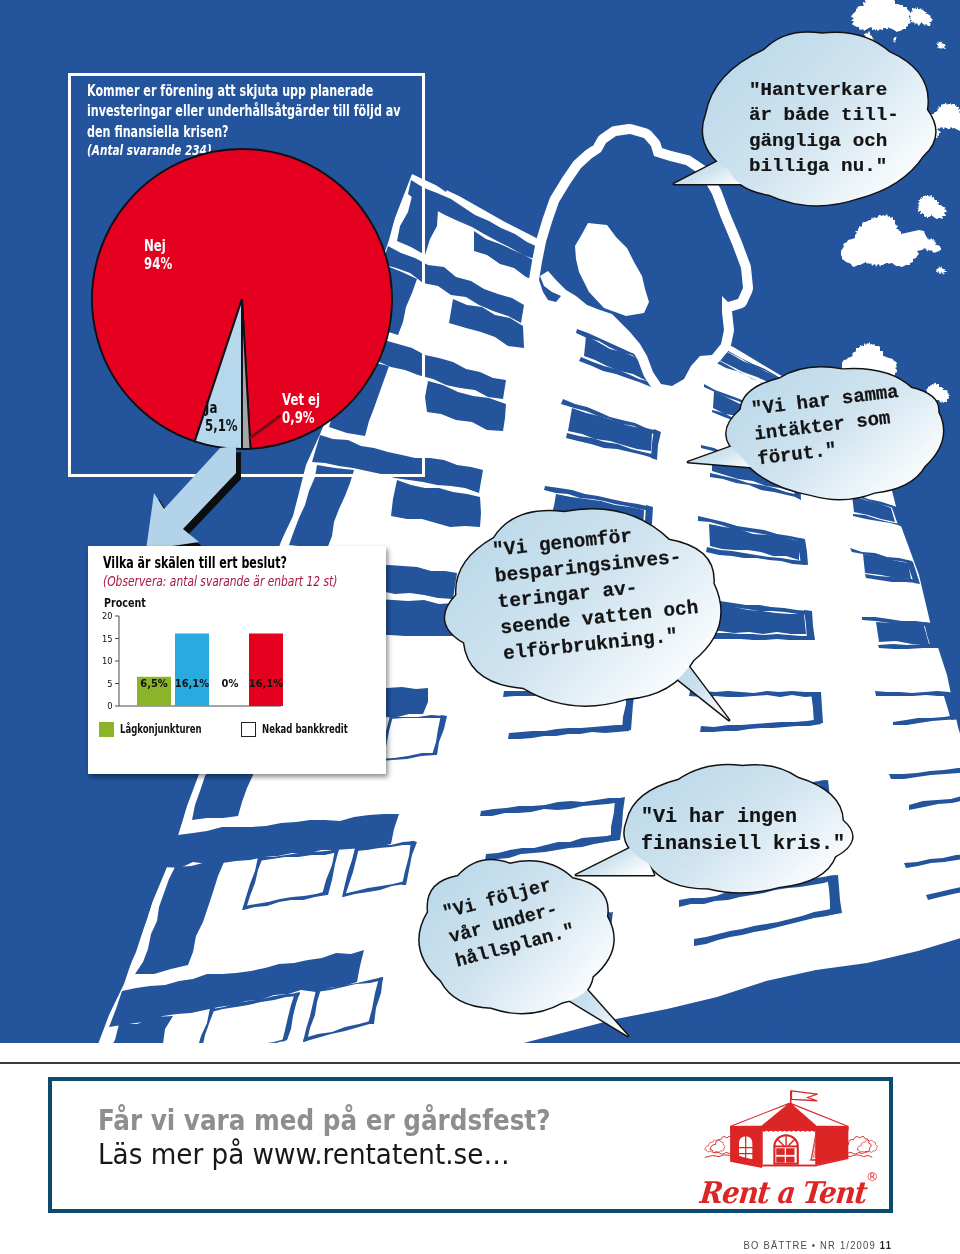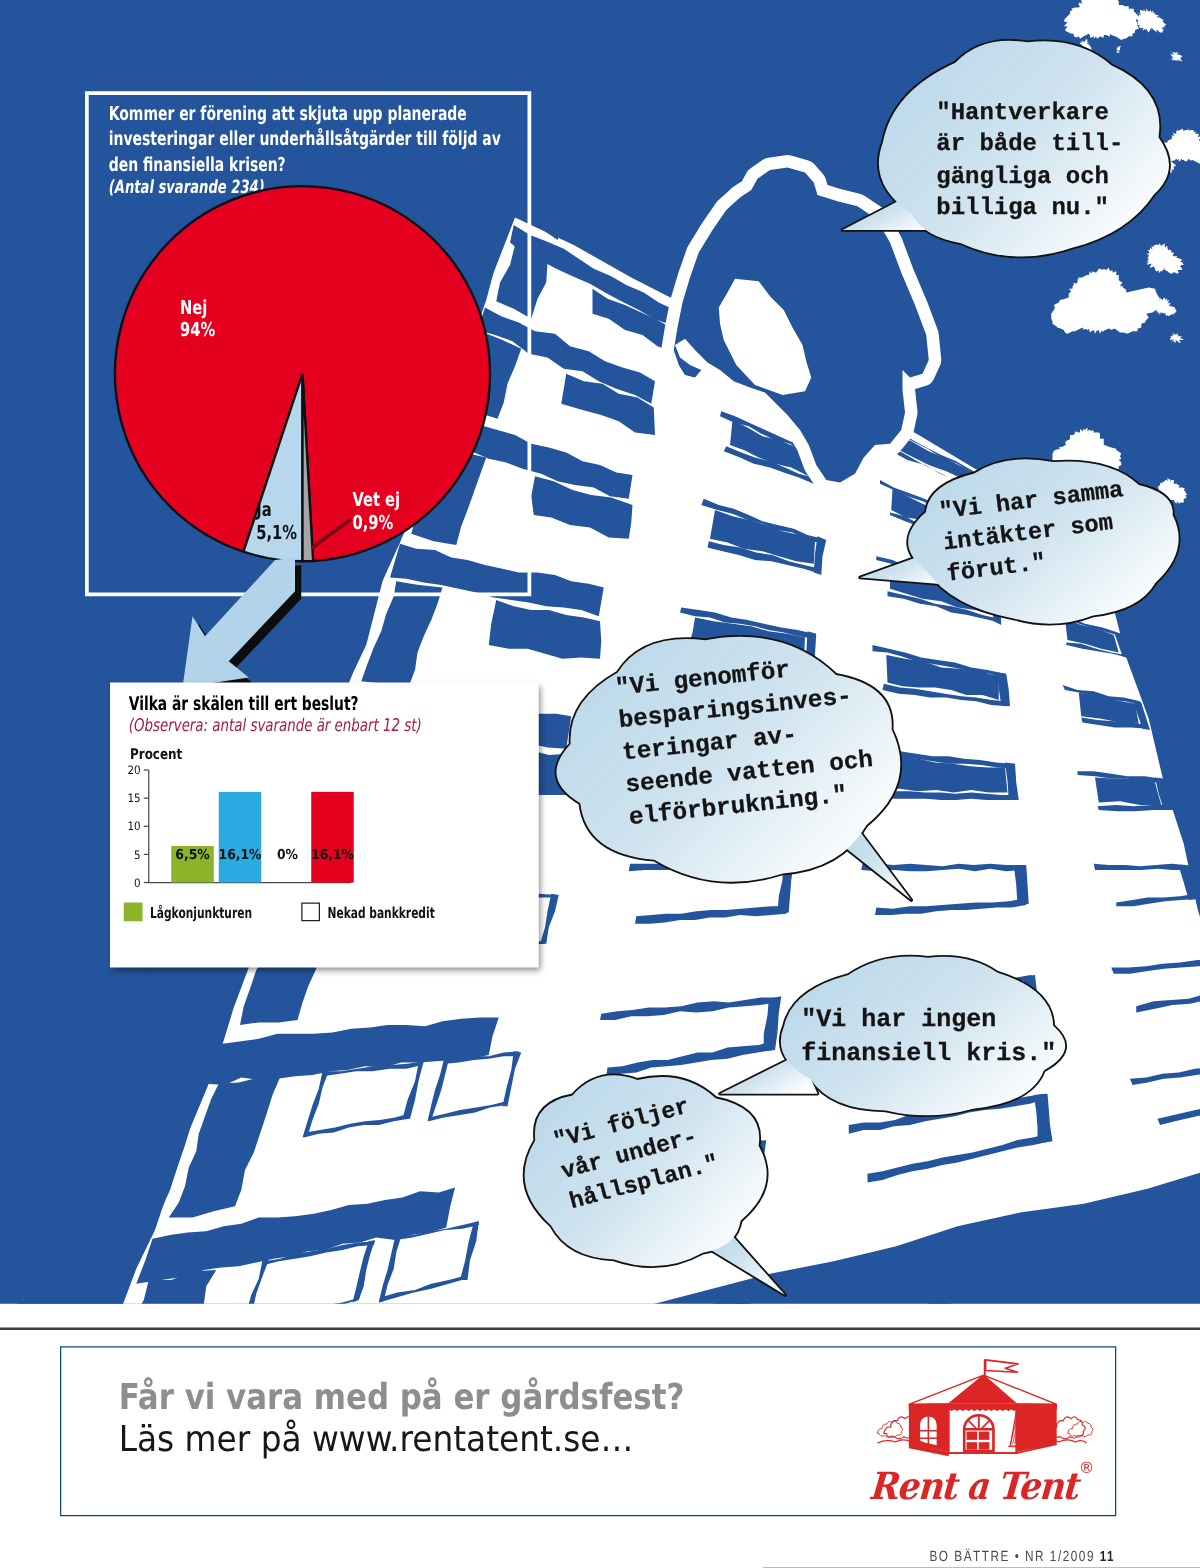--- a/index.html
+++ b/index.html
@@ -9,34 +9,34 @@
   .photo{position:absolute;left:0;top:0;width:960px;height:1043px;overflow:hidden;}
 
   .pie-frame{position:absolute;left:68px;top:73px;width:357px;height:404px;border:3px solid #fff;box-sizing:border-box;}
   .pie-title{position:absolute;left:87px;top:81px;width:400px;color:#fff;font-family:"DejaVu Sans Condensed","DejaVu Sans",sans-serif;font-weight:bold;font-size:15.4px;line-height:20.3px;white-space:pre;transform:scaleX(0.806);transform-origin:0 0;}
   .pie-sub{position:absolute;left:87px;top:141px;color:#fff;font-family:"DejaVu Sans Condensed","DejaVu Sans",sans-serif;font-style:italic;font-weight:bold;font-size:14.6px;white-space:pre;transform:scaleX(0.80);transform-origin:0 0;}
   .pie-svg{position:absolute;left:80px;top:137px;}
   .pie-lbl{position:absolute;color:#fff;font-family:"DejaVu Sans Condensed","DejaVu Sans",sans-serif;font-weight:bold;font-size:15.4px;line-height:17.5px;white-space:nowrap;transform:scaleX(0.85);transform-origin:0 0;}
   .pie-lbl.dark{color:#111;}
 
   .arrow{position:absolute;left:146px;top:442px;width:96px;height:118px;}
-  .bar-panel{position:absolute;left:88px;top:546px;width:343px;height:228px;background:#fff;box-shadow:2px 3px 5px rgba(0,0,0,.45);font-family:"DejaVu Sans Condensed","DejaVu Sans",sans-serif;}
+  .bar-panel{position:absolute;left:88px;top:546px;width:298px;height:228px;background:#fff;box-shadow:2px 3px 5px rgba(0,0,0,.45);font-family:"DejaVu Sans Condensed","DejaVu Sans",sans-serif;}
   .bar-title{position:absolute;left:15px;top:8px;font-size:15.2px;font-weight:bold;color:#000;white-space:pre;transform:scaleX(0.81);transform-origin:0 0;}
   .bar-sub{position:absolute;left:15px;top:27px;font-size:14.0px;font-weight:normal;font-style:italic;color:#a8183f;white-space:pre;transform:scaleX(0.85);transform-origin:0 0;}
   .bar-ylabel{position:absolute;left:16px;top:50px;font-size:11.8px;font-weight:bold;color:#111;transform:scaleX(0.9);transform-origin:0 0;}
   .bar-svg{position:absolute;left:0;top:0;}
   .legend{position:absolute;left:11px;top:170px;width:290px;font-size:12px;font-weight:bold;color:#111;}
   .lg-row{display:flex;align-items:center;height:27px;}
-  .lg-item{display:flex;align-items:center;width:142px;}
+  .lg-item{display:flex;width:142px;}
   .lg-item .t{display:inline-block;transform:scaleX(0.79);transform-origin:0 50%;white-space:nowrap;}
   .sw{width:15px;height:15px;margin-right:6px;flex:none;}
   .sw.b{border:1px solid #222;box-sizing:border-box;}
 
   .rule{position:absolute;left:0;top:1062px;width:960px;height:2px;background:#3b3b3b;}
-  .ad{position:absolute;left:48px;top:1077px;width:845px;height:136px;border:1px solid #0c4a6e;box-sizing:border-box;background:#fff;}
+  .ad{position:absolute;left:48px;top:1077px;width:845px;height:136px;border:4px solid #0c4a6e;box-sizing:border-box;background:#fff;}
   .ad-l1{position:absolute;left:46px;top:22px;font-family:"DejaVu Sans Condensed","DejaVu Sans",sans-serif;font-size:28.6px;color:#8e8e8e;font-weight:bold;white-space:nowrap;transform:scaleX(0.96);transform-origin:0 0;}
   .ad-l2{position:absolute;left:46px;top:56px;font-family:"DejaVu Sans Condensed","DejaVu Sans",sans-serif;font-size:28.6px;color:#171717;white-space:nowrap;transform:scaleX(1.02);transform-origin:0 0;}
   .logo{position:absolute;left:644px;top:6px;width:186px;height:112px;}
   .logo-word{position:absolute;left:633px;top:97px;width:200px;text-align:center;font-family:"DejaVu Serif",serif;font-weight:bold;font-style:italic;font-size:30px;color:#DC2626;transform:skewX(-6deg) scaleX(0.92);transform-origin:50% 0;letter-spacing:-1.2px;line-height:30px;}
   .logo-reg{position:absolute;left:814px;top:88px;font-family:"DejaVu Sans",sans-serif;font-size:12.5px;color:#DC2626;}
   .footer{position:absolute;left:0;top:1238px;width:1115px;text-align:right;font-size:11.8px;letter-spacing:1.5px;color:#4a4a4a;transform:scaleX(0.80);transform-origin:0 0;}
   .footer .pg{font-weight:bold;font-size:11.6px;color:#222;}
 
   .bubble{position:absolute;}
   .bubble svg{position:absolute;left:0;top:0;overflow:visible;}

